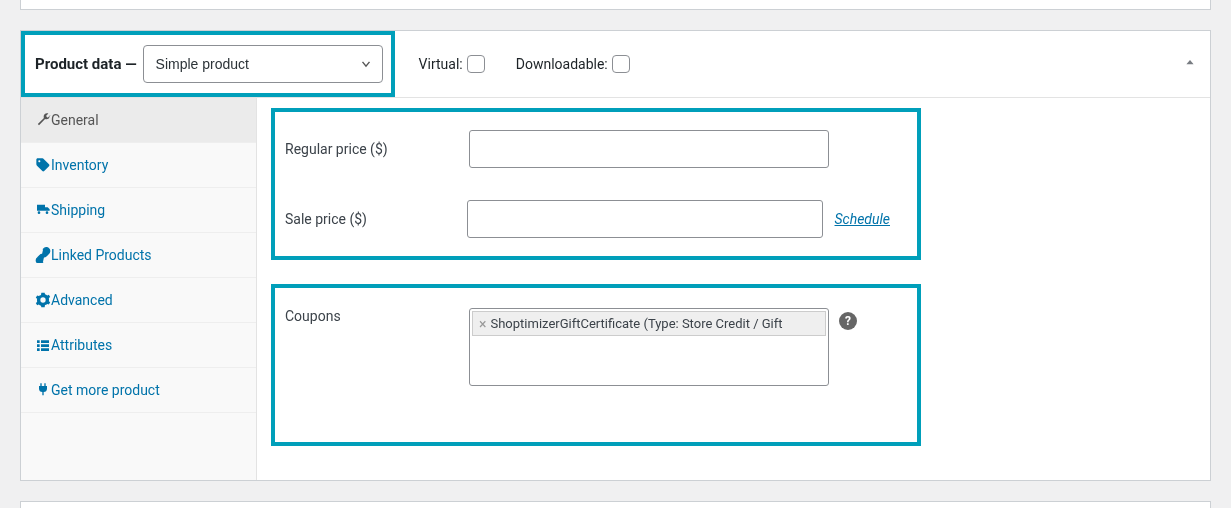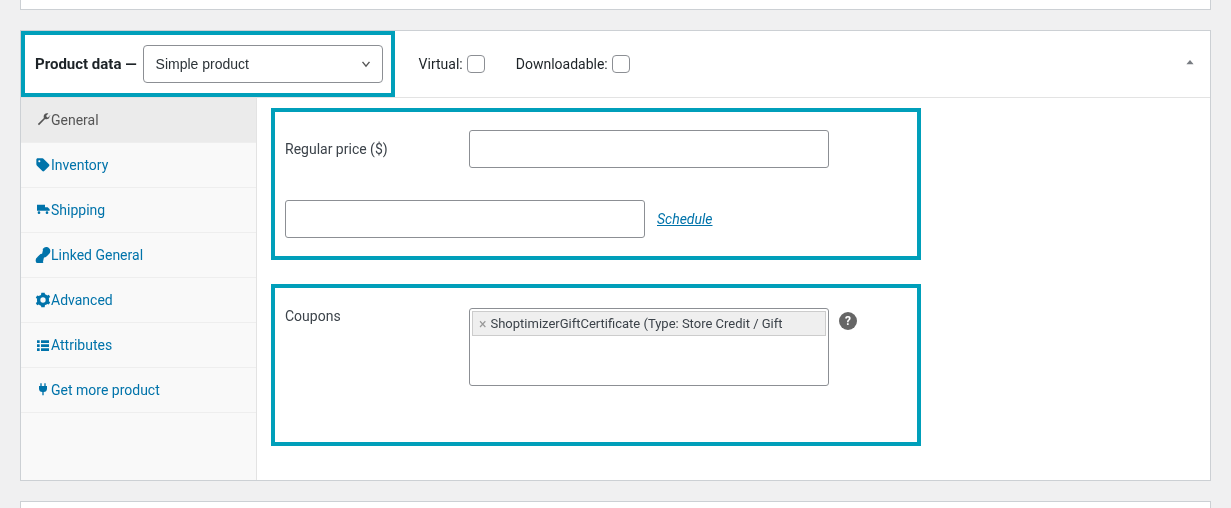--- a/index.html
+++ b/index.html
@@ -266,21 +266,21 @@
         <div class="tab">
           <svg width="16" height="16" viewBox="0 0 24 24">
               <path fill="#0073aa" d="M3 4h12v9H3zM15 8h4l3 3v2h-7zM6 18a2 2 0 100-4 2 2 0 000 4zm12 0a2 2 0 100-4 2 2 0 000 4z"></path>
             </svg>
           <span>Shipping</span>
         </div>
         <div class="tab">
           <svg width="16" height="16" viewBox="0 0 24 24">
               <path fill="#0073aa" d="M10 13a5 5 0 007 0l3-3a5 5 0 10-7-7l-1 1m2 9a5 5 0 00-7 0l-3 3a5 5 0 107 7l1-1" stroke="#0073aa" stroke-width="2"></path>
             </svg>
-          <span>Linked General</span>
+          <span>Linked Products</span>
         </div>
         <div class="tab">
           <svg width="16" height="16" viewBox="0 0 24 24">
               <path fill="#0073aa" d="M12 8a4 4 0 100 8 4 4 0 000-8zm9 4c0 .7-.1 1.3-.2 1.9l2 1.6-2 3.4-2.4-1c-1 .8-2.1 1.4-3.4 1.7L14.5 23h-5l-.5-2.4c-1.3-.3-2.4-.9-3.4-1.7l-2.4 1-2-3.4 2-1.6C3.1 13.3 3 12.7 3 12s.1-1.3.2-1.9l-2-1.6 2-3.4 2.4 1c1-.8 2.1-1.4 3.4-1.7L9.5 1h5l.5 2.4c1.3.3 2.4.9 3.4 1.7l2.4-1 2 3.4-2 1.6c.1.6.2 1.2.2 1.9z"></path>
             </svg>
           <span>Advanced</span>
         </div>
         <div class="tab">
           <svg width="16" height="16" viewBox="0 0 24 24">
               <path fill="#0073aa" d="M3 5h4v4H3zm6 0h12v4H9zM3 11h4v4H3zm6 0h12v4H9zM3 17h4v4H3zm6 0h12v4H9z"></path>
@@ -295,20 +295,21 @@
         </div>
       </div>
 
       <div class="content">
         <div class="group">
           <div class="row">
             <span class="row-label">Regular price ($)</span>
             <input class="text-input" type="text" value="" style="">
           </div>
           <div class="row">
+            <span class="row-label">Sale price ($)</span>
             <input class="text-input" type="text" value="" style="">
             <a class="schedule-link">Schedule</a>
           </div>
         </div>
 
         <div class="group coupons">
           <div class="row" style="align-items:flex-start;">
             <span class="row-label">Coupons</span>
             <div class="token-input">
               <div class="token">

